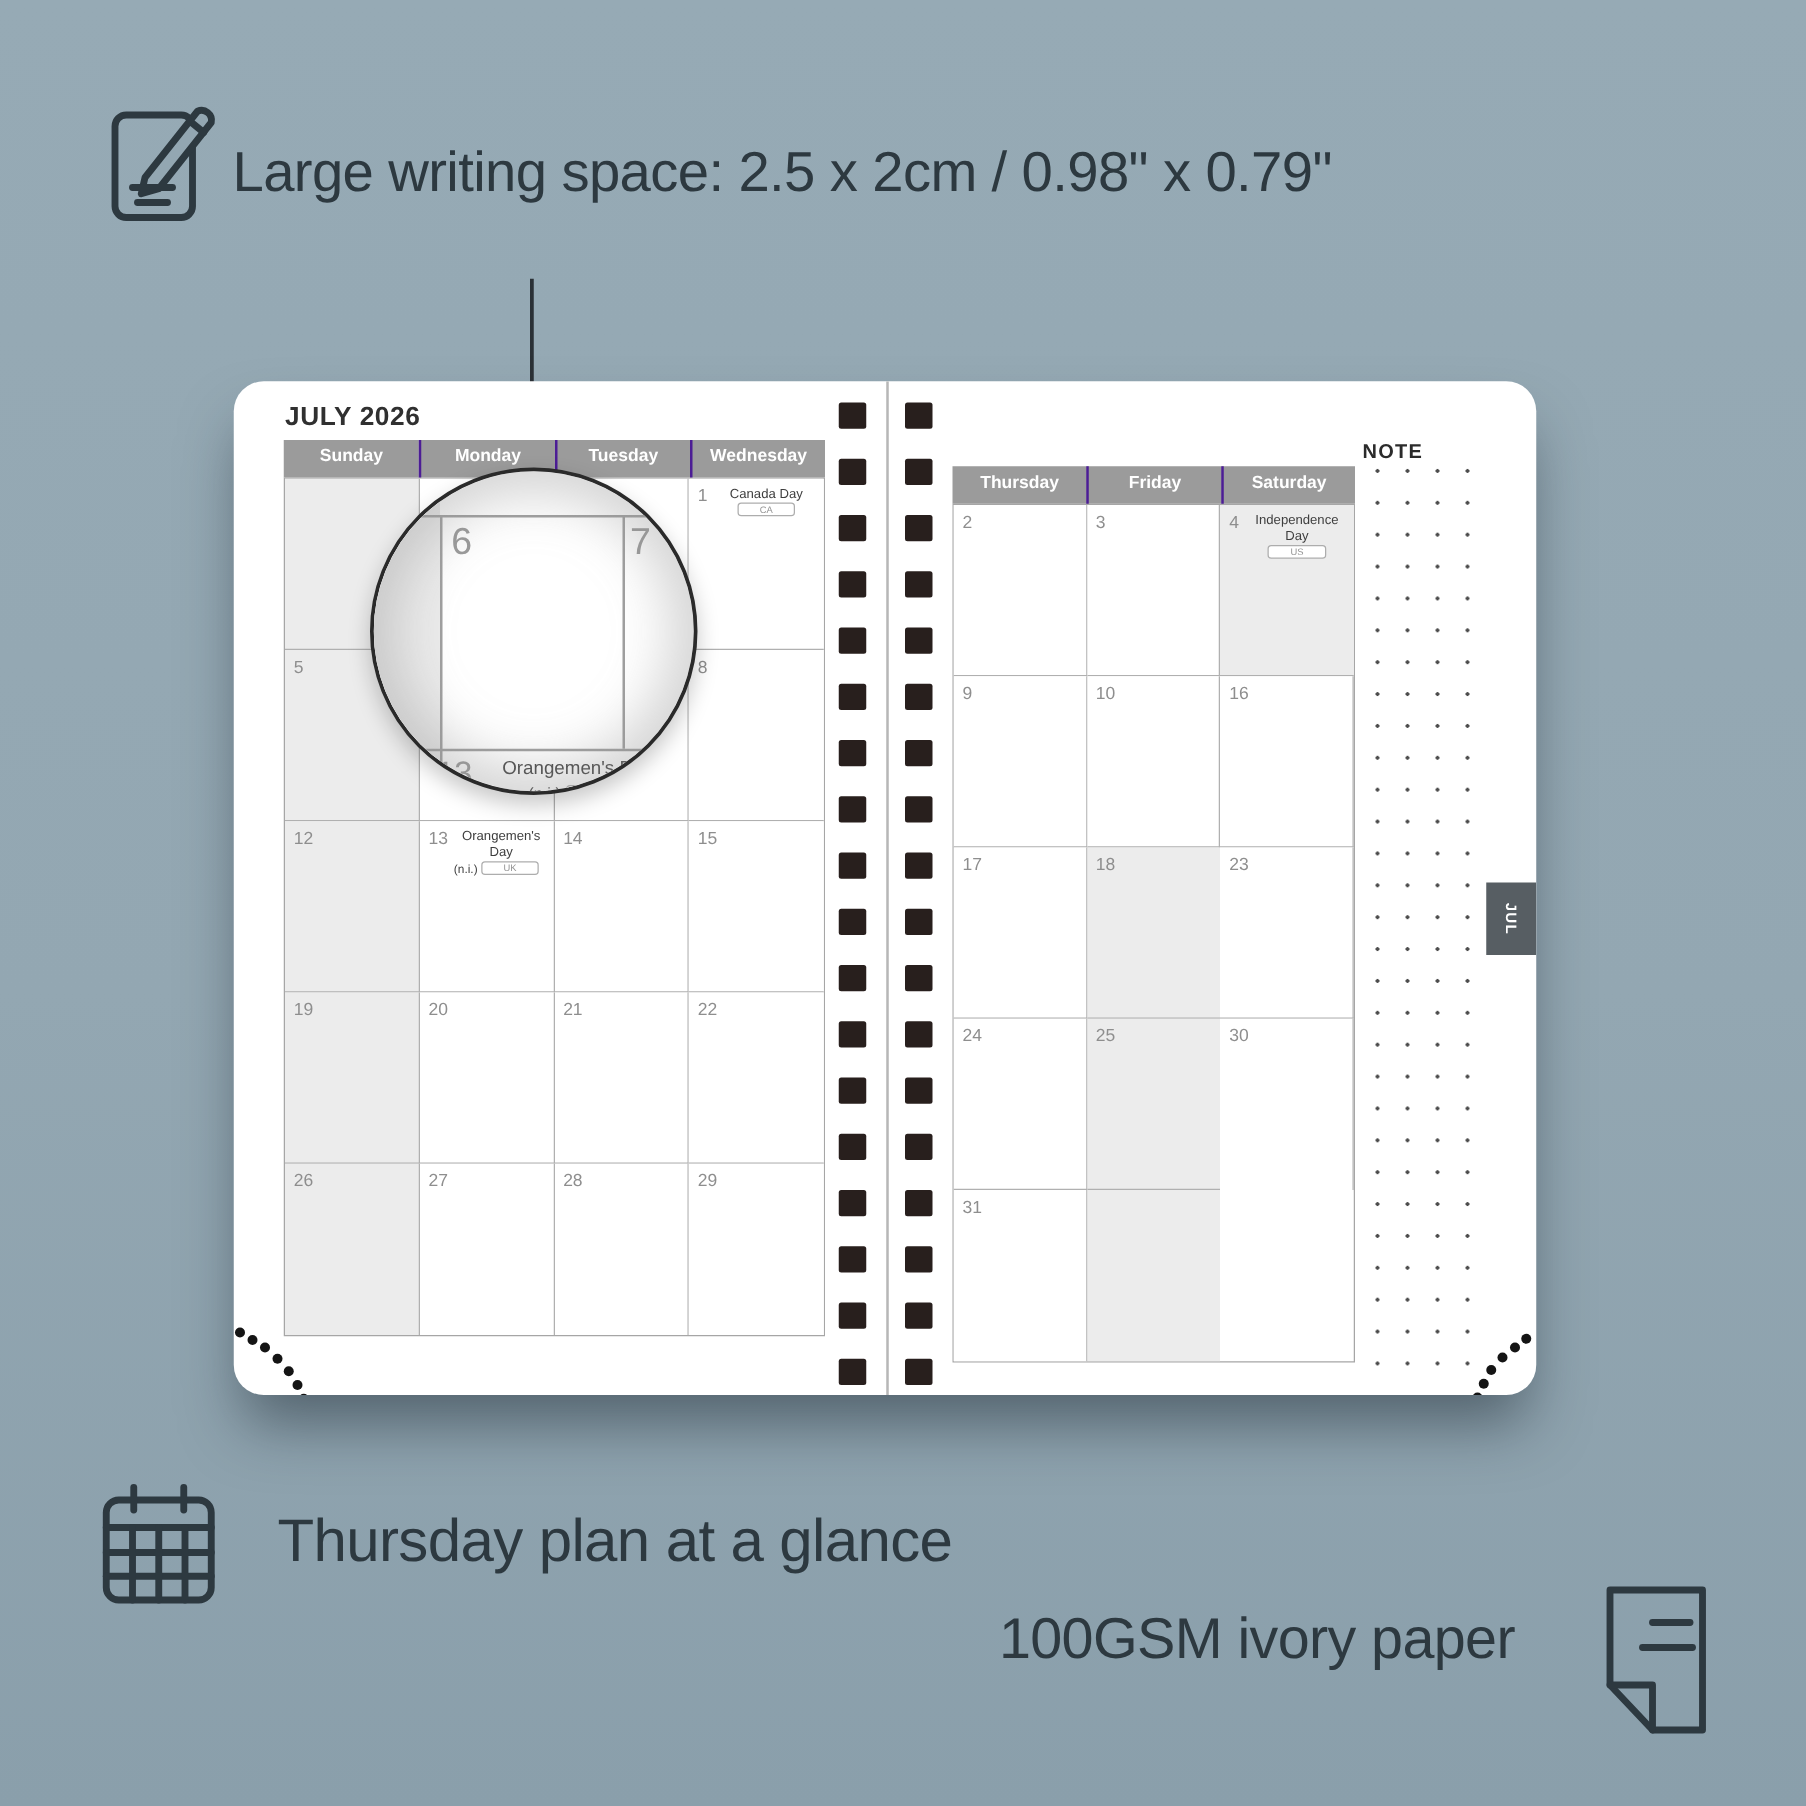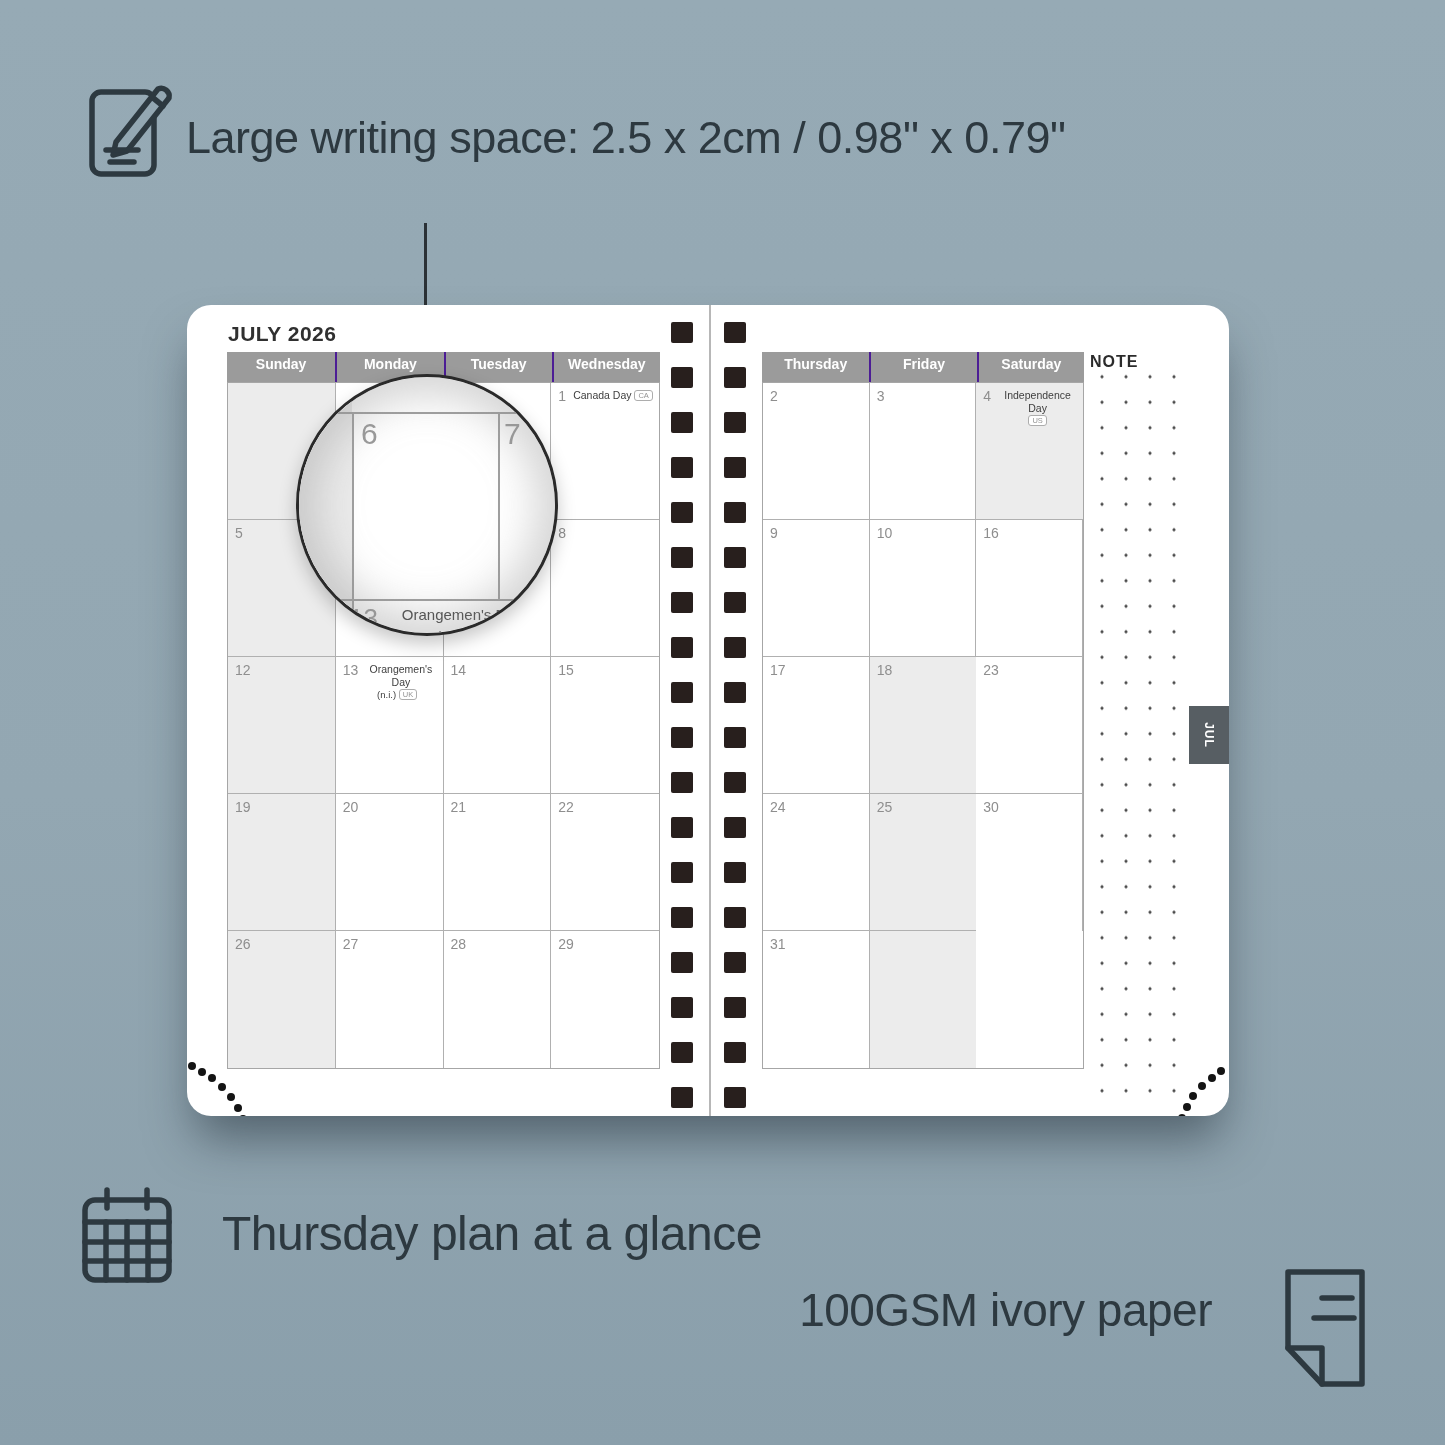--- a/index.html
+++ b/index.html
@@ -32,21 +32,21 @@
   .cell{background:#fff;border-right:1px solid #b0b0b0;border-bottom:1px solid #b0b0b0;
     padding:6px 3px 0 7px;box-sizing:border-box;overflow:hidden;}
   .cell.no-r{border-right:none;}
   .cell.no-b{border-bottom:none;}
   .cell.shaded{background:var(--shade);}
   .day-num{font-size:14px;color:#8e8e8e;line-height:1.1;}
   .cell-line1{display:flex;align-items:flex-start;gap:4px;}
   .hol-wrap{flex:1;text-align:center;font-size:10.5px;color:#3e3e3e;line-height:1.2;}
   .cell-line2{text-align:center;font-size:9.5px;color:#3e3e3e;margin-top:1px;margin-left:12px;}
   .badge{display:inline-block;border:1px solid #adadad;border-radius:3px;color:#949494;
-    font-size:7.5px;line-height:9px;padding:0 3px;vertical-align:1px;background:#fff;}
+    font-size:7.5px;line-height:9px;padding:0 17px;vertical-align:1px;background:#fff;}
   
   #note-dots{left:899px;top:50px;width:110px;height:738px;
     background-image:radial-gradient(circle,#4c4c4c 1.4px,transparent 1.7px);
     background-size:24px 25.5px;background-position:4px 9px;}
   #note-label{left:903px;top:46px;font-size:16px;font-weight:bold;color:#2b2b2b;
     letter-spacing:1px;background:#fff;padding:2px 10px 2px 0;}
   
   #side-tab{left:1002px;top:401px;width:40px;height:58px;background:var(--tab-bg);
     display:flex;align-items:center;justify-content:center;}
   #side-tab span{color:#fff;font-size:12px;font-weight:bold;letter-spacing:1px;transform:rotate(90deg);}
@@ -192,21 +192,21 @@
             </div>
           </div>
           <div class="cell no-r no-b">
             <div class="cell-line1">
               <span class="day-num">29</span>
             </div>
           </div>
         </div>
       </div>
     <div class="cal" id="cal-right">
-        <div class="cal-head" style="grid-template-columns: repeat(3, 1fr);">
+        <div class="cal-head" style="grid-template-columns: repeat(3, 1fr); margin-top: 21px;">
           <div class="head-cell">Thursday</div>
           <div class="head-cell">Friday</div>
           <div class="head-cell">Saturday</div>
         </div>
         <div class="cal-body" style="grid-template-columns: repeat(3, 1fr);">
           <div class="cell">
             <div class="cell-line1">
               <span class="day-num">2</span>
             </div>
           </div>

